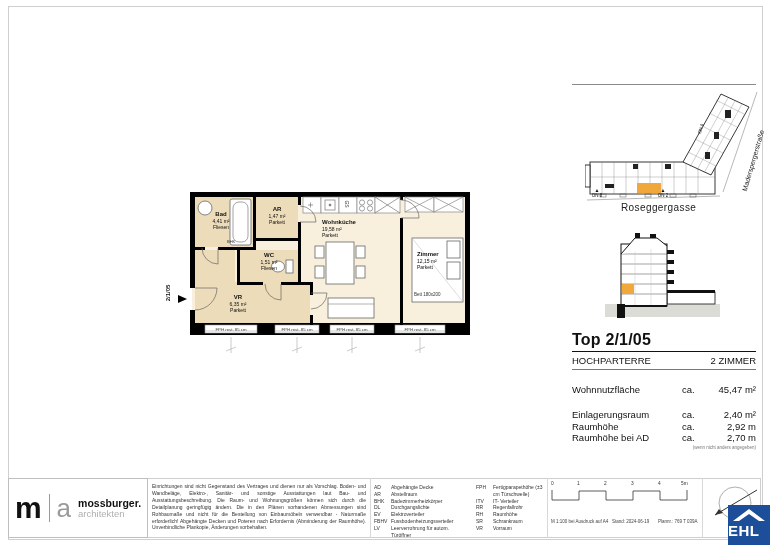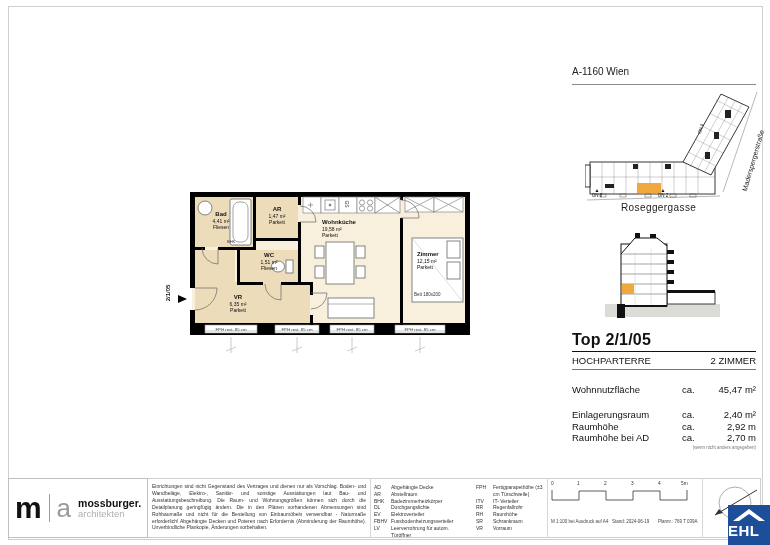--- a/index.html
+++ b/index.html
@@ -71,21 +71,20 @@
   .ehl svg{display:block;}
   .ehl-text{position:absolute;left:0;top:17px;width:24px;text-align:center;color:#fff;
             font-size:15px;font-weight:bold;letter-spacing:.5px;}
 </style>
 </head>
 <body>
 
 <div class="sheet">
   <div class="frame"></div>
 
-  <div class="abs hdr-sub">A-1160 Wien</div>
   <div class="abs hr1"></div>
 
   <svg class="abs" style="left:585px;top:92px" width="175" height="115" viewBox="0 0 175 115">
     <g stroke="#9a9a9a" stroke-width="0.7" fill="none">
       <path d="M172,0 L138,100"></path>
         <path d="M2,108 L135,104"></path>
     </g>
     <g fill="#ffffff" stroke="#222" stroke-width="0.9">
       <rect x="5" y="70" width="125" height="32"></rect>
       <rect x="0" y="73" width="5" height="22"></rect>

